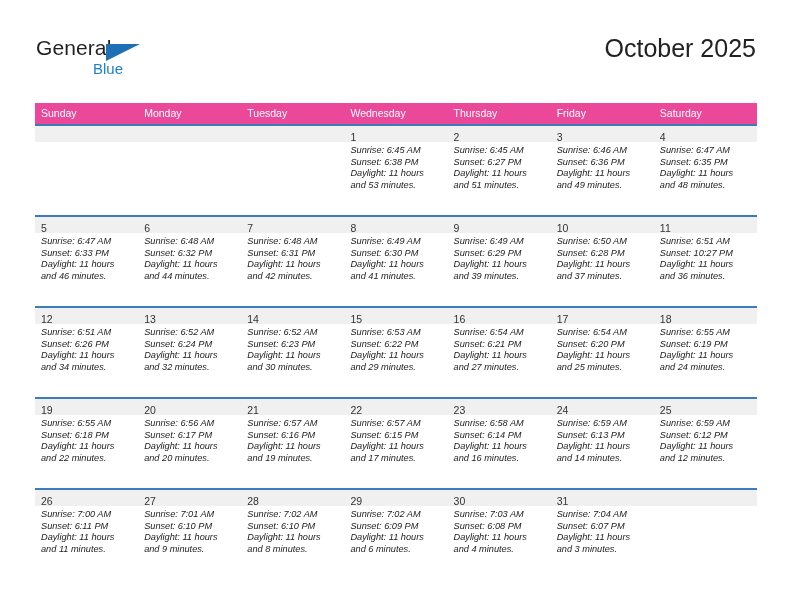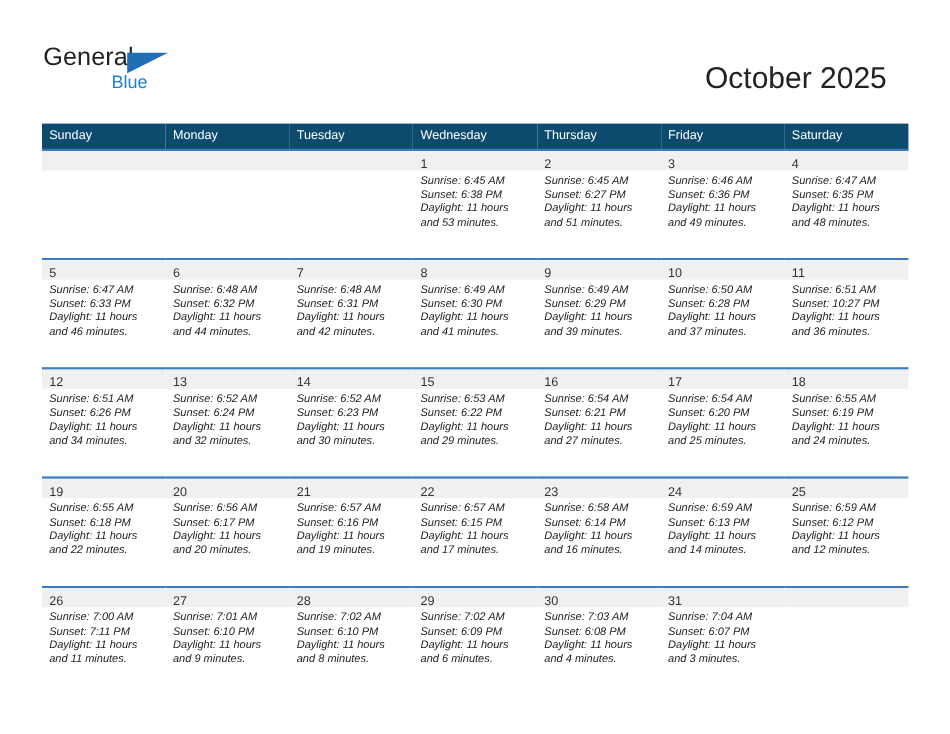--- a/index.html
+++ b/index.html
@@ -70,21 +70,21 @@
     right: 36px;
     top: 33px;
     text-align: right;
   }
   .cal-title {
     font-size: 25px;
     color: #222222;
     line-height: 30px;
     white-space: nowrap;
     font-weight: normal;
-    margin: 17px;
+    margin: 0;
   }
   .cal-subtitle {
     font-size: 13px;
     color: #222222;
     line-height: 18px;
     margin-top: 6px;
     white-space: nowrap;
   }
 
   
@@ -96,21 +96,21 @@
     border-collapse: collapse;
     table-layout: fixed;
   }
   .calendar th, .calendar td {
     padding: 0;
     margin: 0;
     vertical-align: top;
   }
   .dow {
     height: 21px;
-    background: #0c4a6e;
+    background: #ec4899;
     color: #ffffff;
     font-size: 10.5px;
     font-weight: normal;
     text-align: left;
     padding-left: 6px !important;
     line-height: 21px;
     white-space: nowrap;
   }
   .daycell {
     width: 103.1px;
@@ -434,21 +434,21 @@
               <div class="line">Daylight: 11 hours</div>
               <div class="line">and 12 minutes.</div>
             </div>
           </td>
         </tr>
         <tr>
           <td class="daycell">
             <div class="daynum-band"><span class="daynum">26</span></div>
             <div class="cellbody">
               <div class="line">Sunrise: 7:00 AM</div>
-              <div class="line">Sunset: 7:11 PM</div>
+              <div class="line">Sunset: 6:11 PM</div>
               <div class="line">Daylight: 11 hours</div>
               <div class="line">and 11 minutes.</div>
             </div>
           </td>
           <td class="daycell">
             <div class="daynum-band"><span class="daynum">27</span></div>
             <div class="cellbody">
               <div class="line">Sunrise: 7:01 AM</div>
               <div class="line">Sunset: 6:10 PM</div>
               <div class="line">Daylight: 11 hours</div>

